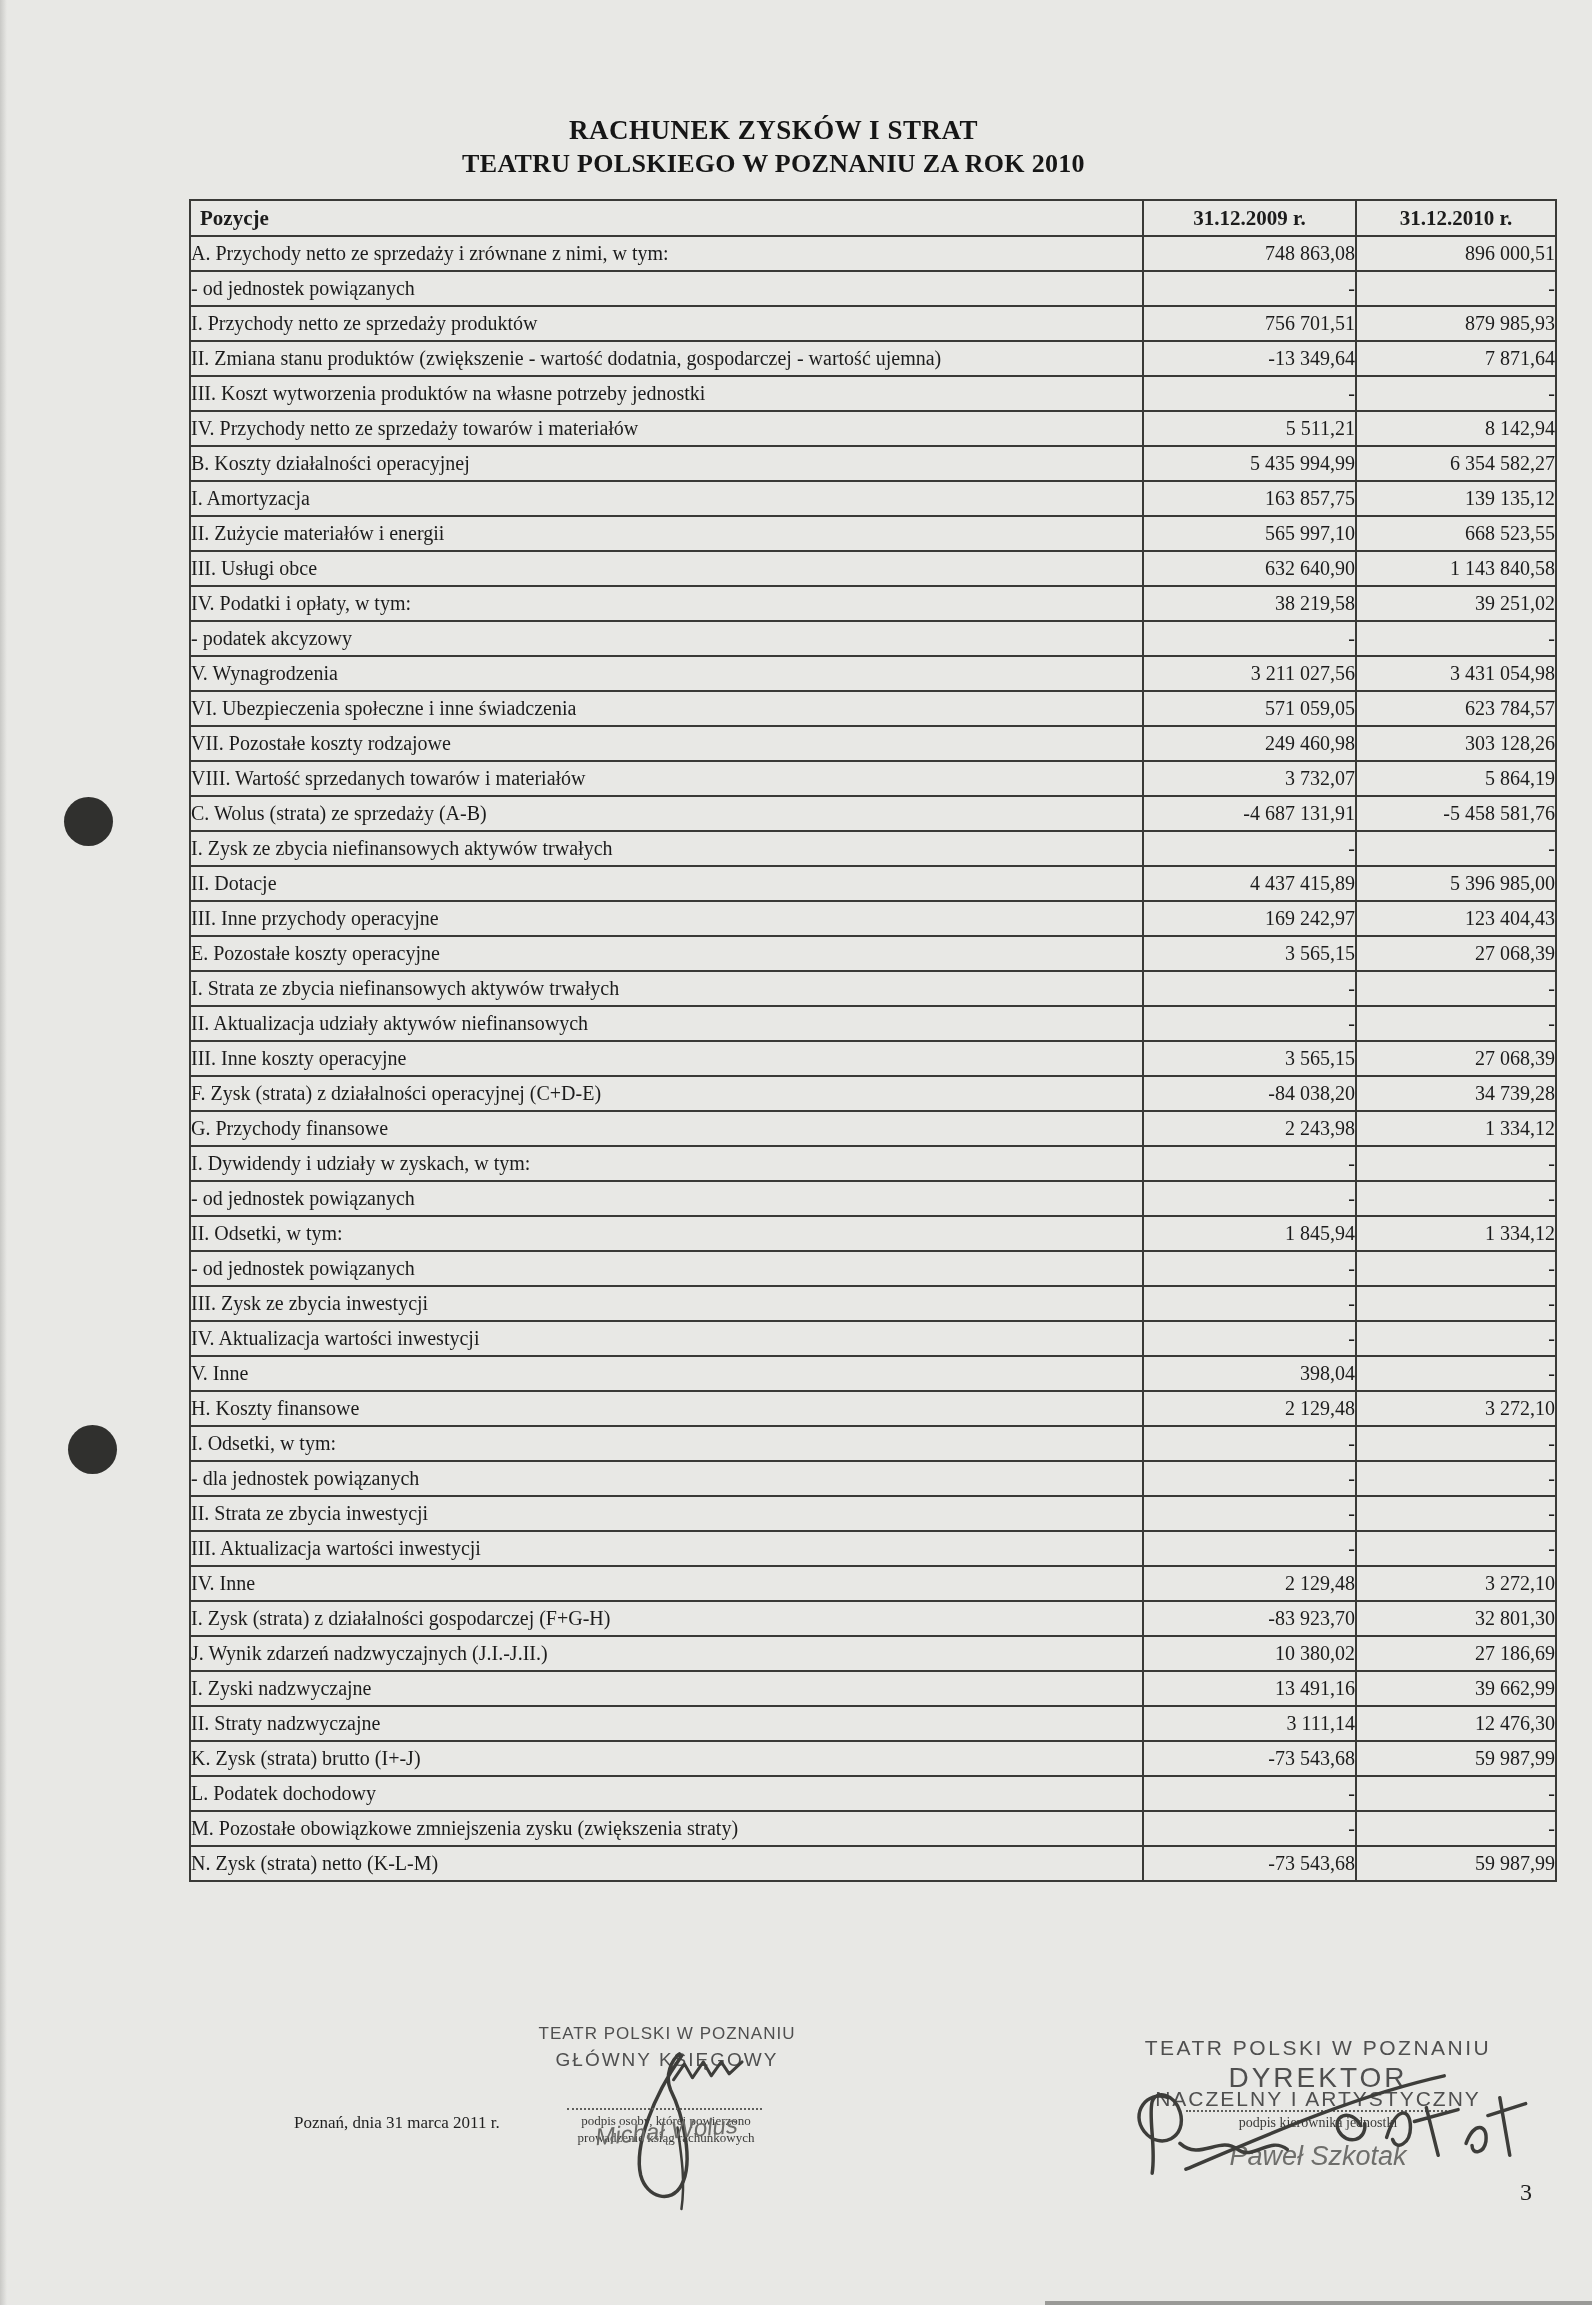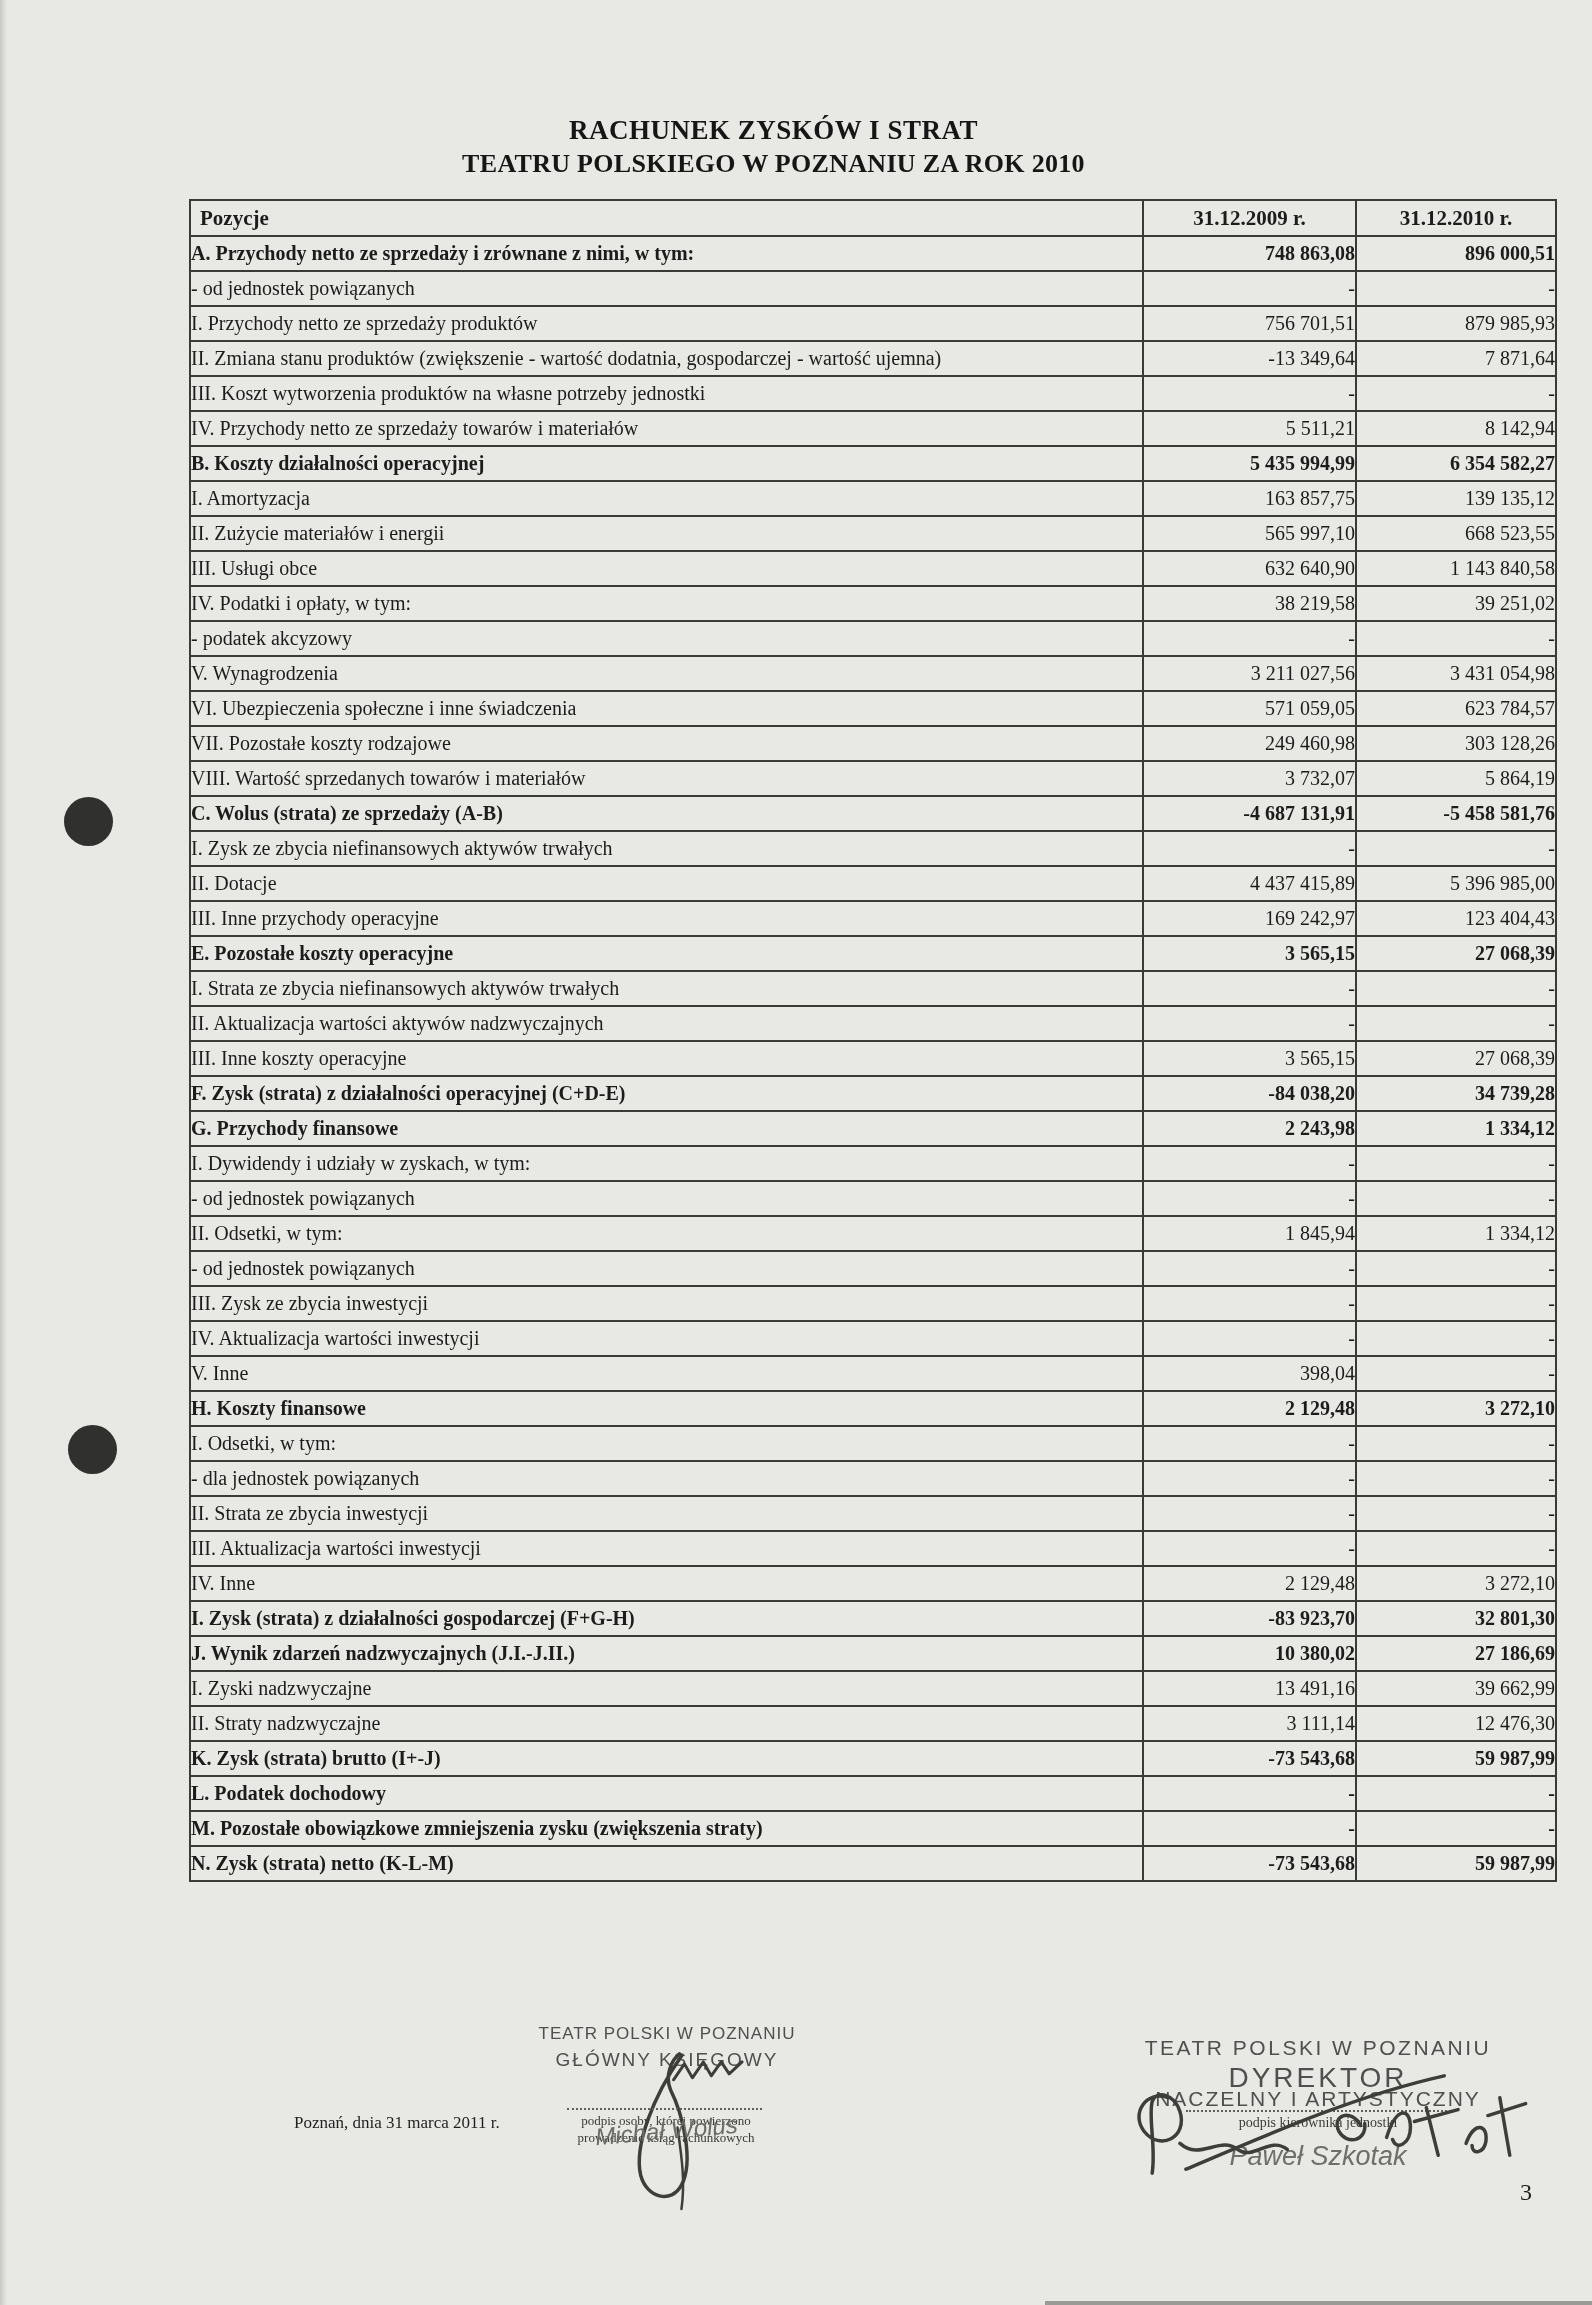--- a/index.html
+++ b/index.html
@@ -33,21 +33,21 @@
     border:2px solid #3a3a37;
     padding:0;vertical-align:middle;
     overflow:hidden;white-space:nowrap;
   }
   table.report th{height:34px;font-size:21px;font-weight:bold;text-align:center;}
   table.report th.col-label{text-align:left;padding-left:9px;}
   table.report td{height:33px;}
   td.lab{padding-left:9px;}
   td.lab.ind{}
   td.val{text-align:right;padding-right:11px;}
-  tr.b{font-weight:bold;margin-left:34px;}
+  tr.b{font-weight:normal;margin-left:34px;}
 
   .footer-text{position:absolute;color:#1f1f1f;}
   .date-line{left:294px;top:2113px;font-size:17px;}
 
   .stamp{position:absolute;font-family:"Liberation Sans","DejaVu Sans",sans-serif;color:#4f4f4f;text-align:center;}
   .acc-org{left:488px;top:2024px;width:358px;font-size:17px;letter-spacing:1px;}
   .acc-role{left:488px;top:2049px;width:358px;font-size:19px;letter-spacing:2px;}
   .acc-dotted{position:absolute;left:567px;top:2108px;width:195px;border-top:2px dotted #5f5f5c;}
   .acc-cap1{left:502px;top:2113px;width:328px;font-size:13px;color:#3a3a38;text-align:center;font-family:"Liberation Serif",serif;}
   .acc-cap2{left:502px;top:2130px;width:328px;font-size:13px;color:#3a3a38;text-align:center;font-family:"Liberation Serif",serif;}
@@ -198,21 +198,21 @@
           <td class="lab">E. Pozostałe koszty operacyjne</td>
           <td class="val">3 565,15</td>
           <td class="val">27 068,39</td>
         </tr>
         <tr>
           <td class="lab ind">I. Strata ze zbycia niefinansowych aktywów trwałych</td>
           <td class="val">-</td>
           <td class="val">-</td>
         </tr>
         <tr>
-          <td class="lab ind">II. Aktualizacja wartości aktywów nadzwyczajnych</td>
+          <td class="lab ind">II. Aktualizacja udziały aktywów niefinansowych</td>
           <td class="val">-</td>
           <td class="val">-</td>
         </tr>
         <tr>
           <td class="lab ind">III. Inne koszty operacyjne</td>
           <td class="val">3 565,15</td>
           <td class="val">27 068,39</td>
         </tr>
         <tr class="b">
           <td class="lab">F. Zysk (strata) z działalności operacyjnej (C+D-E)</td>

